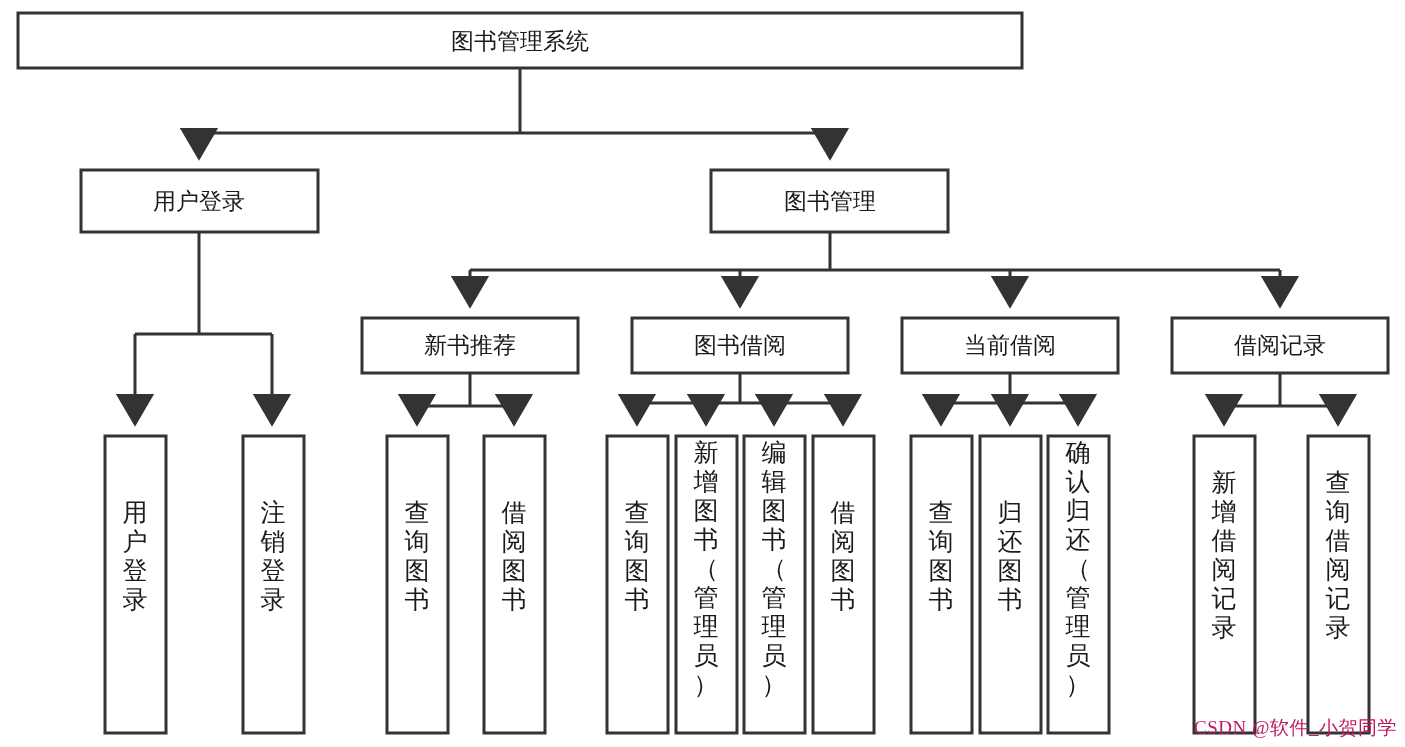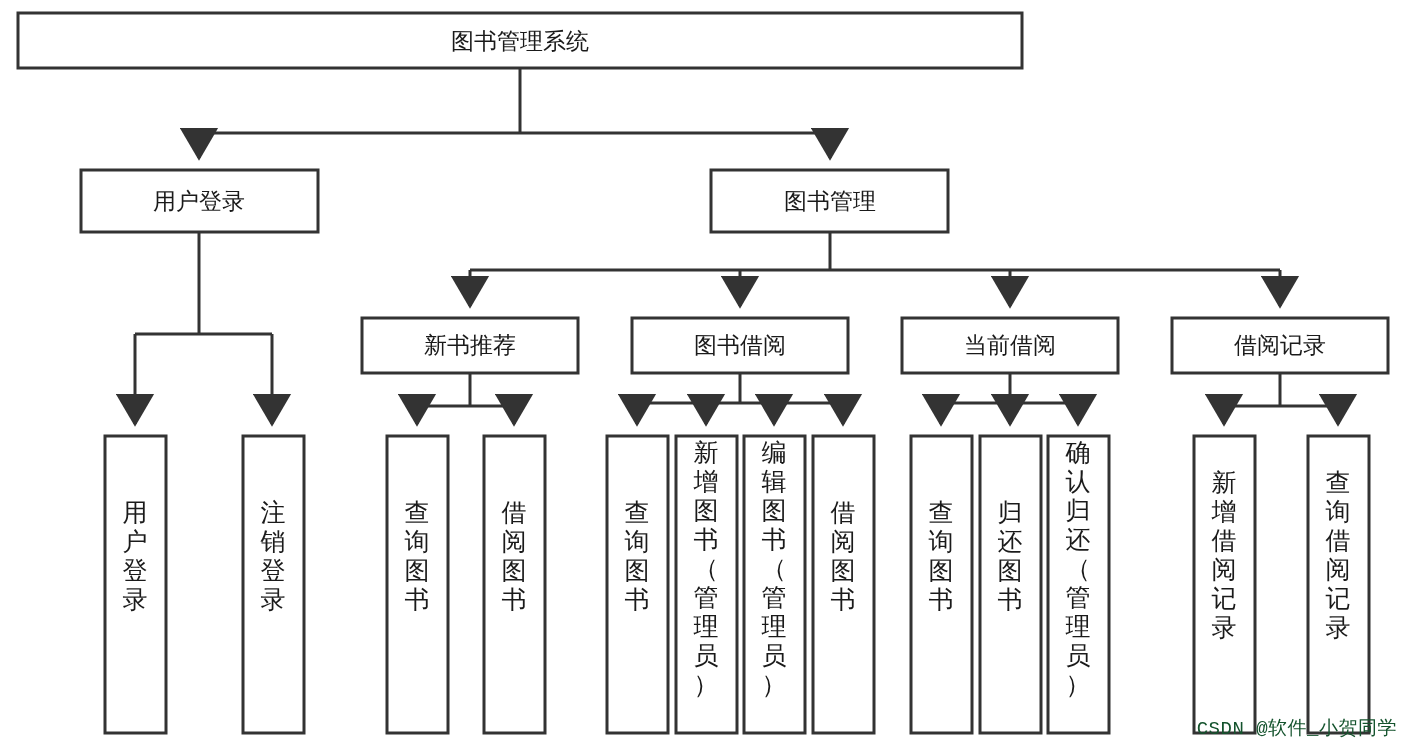--- a/index.html
+++ b/index.html
@@ -49,23 +49,23 @@
   .node-label-v {
     font-family: "DejaVu Sans", "Liberation Sans", sans-serif;
     font-size: 25px;
     fill: #1a1a1a;
     text-anchor: middle;
   }
   .watermark {
     position: absolute;
     right: 8px;
     bottom: 6px;
-    font-family: Liberation Mono, monospace;
+    font-family: Liberation Serif, serif;
     font-size: 19px;
-    color: #14532d;
+    color: #be185d;
     white-space: nowrap;
     letter-spacing: 0.5px;
     user-select: none;
   }
 </style>
 </head>
 <body>
 
 <div id="diagram-root">
   <svg class="flow" viewBox="0 0 1405 747" xmlns="http://www.w3.org/2000/svg">

